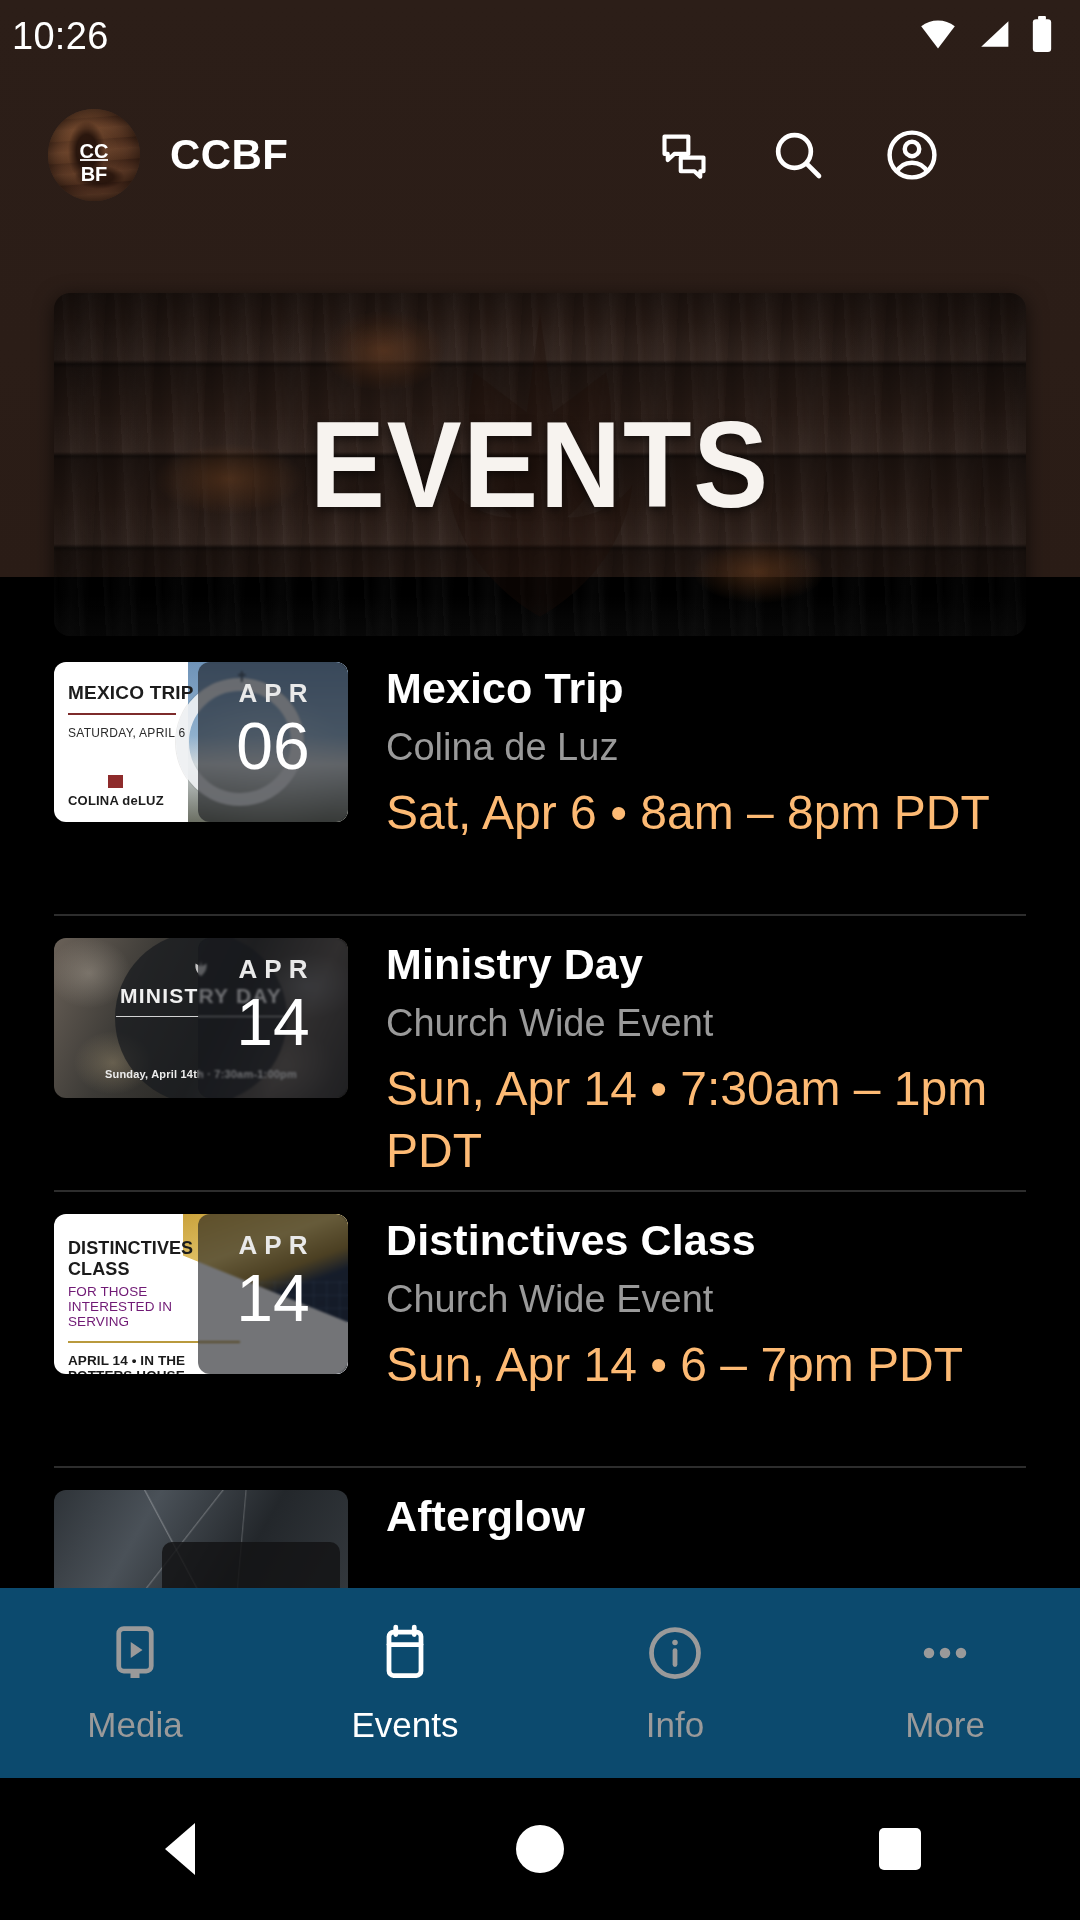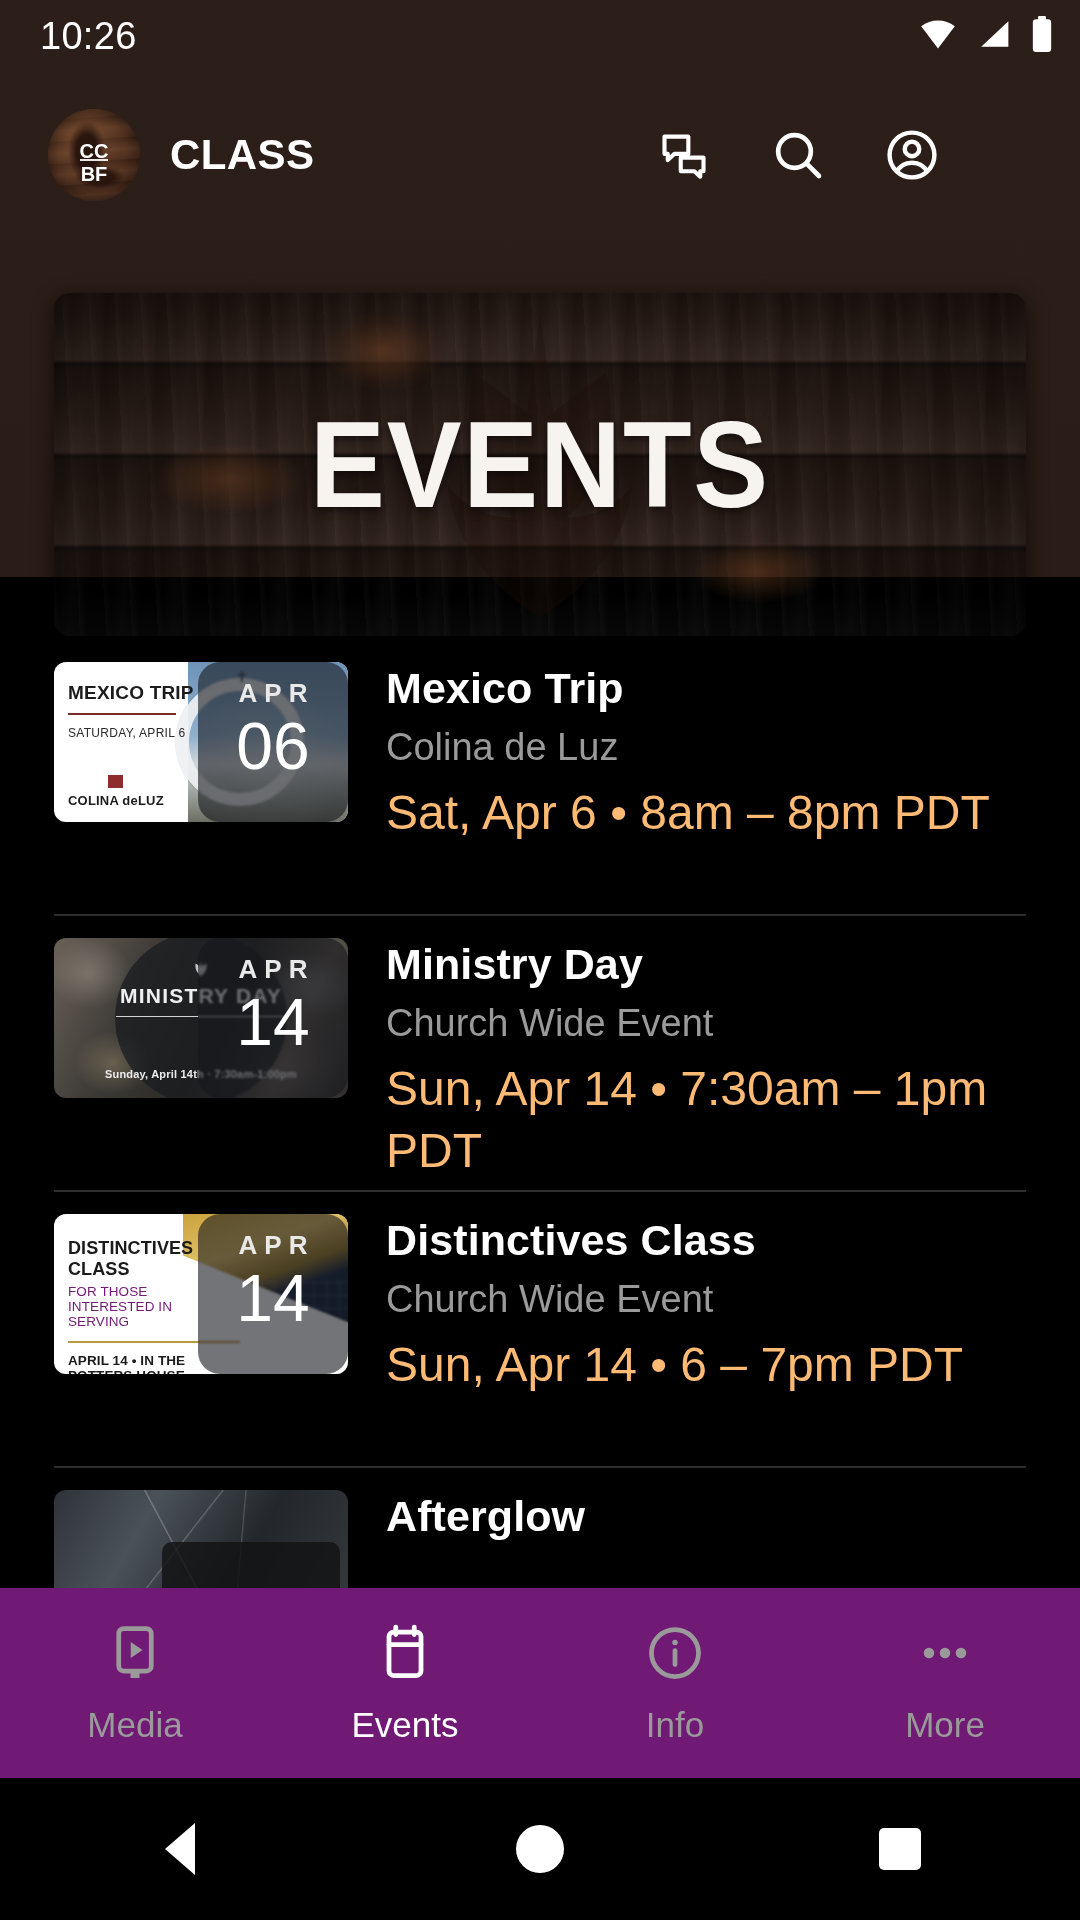--- a/index.html
+++ b/index.html
@@ -17,21 +17,21 @@
     background:linear-gradient(180deg,#2c1e18 0%, #2b1d17 60%, #2a1c16 100%);
   }
   .brown-zone::after{
     content:""; position:absolute; left:0; right:0; bottom:0; height:1px; background:#000;
   }
 
   
   .statusbar{
     position:absolute; left:0; top:0; width:1080px; height:72px;
     display:flex; align-items:center; justify-content:space-between;
-    padding:0 26px 0 40px; z-index:12;
+    padding:0 26px 0 12px; z-index:12;
   }
   .clock{ color:#fff; font-size:38px; letter-spacing:.3px; }
   .sys-icons{ display:flex; align-items:center; gap:17px; }
 
   
   .appbar{
     position:absolute; left:0; top:100px; width:985px; height:110px;
     display:flex; align-items:center; padding:0 30px 0 48px; z-index:12;
   }
   .logo{
@@ -128,21 +128,21 @@
   .info{ flex:1; min-width:0; padding-top:2px; }
   .ev-title{ color:#fff; font-size:43px; font-weight:700; line-height:1.12; letter-spacing:.1px; }
   .ev-sub{ color:#9a9a9a; font-size:38px; line-height:1.3; margin-top:11px; }
   .ev-time{ color:#fdba74; font-size:48px; line-height:1.3; margin-top:9px; }
   .divider{ height:2px; background:#2d2d2d; margin:0 54px; }
 
   
   .datebadge{
     position:absolute; right:0; top:0; width:150px; height:160px;
     background:rgba(22,24,28,.60);
-    border-radius:22px;
+    border-radius:12px;
     display:flex; flex-direction:column; align-items:center; justify-content:flex-start;
     padding-top:16px;
     backdrop-filter:blur(1px);
   }
   .datebadge .mon{ color:#e9e9e9; font-size:26px; font-weight:600; letter-spacing:7px; text-indent:7px; }
   .datebadge .day{ color:#fff; font-size:66px; font-weight:400; line-height:1; margin-top:4px; }
 
   
   .t1{ background:#fff; }
   .t1 .txt{ position:absolute; left:14px; top:20px; right:120px; }
@@ -224,21 +224,21 @@
     background:
       linear-gradient(62deg, rgba(255,255,255,0) 46%, rgba(255,255,255,.26) 46.3%, rgba(255,255,255,0) 46.8%),
       linear-gradient(128deg, rgba(255,255,255,0) 40%, rgba(255,255,255,.22) 40.3%, rgba(255,255,255,0) 40.8%),
       linear-gradient(95deg, rgba(255,255,255,0) 62%, rgba(255,255,255,.18) 62.3%, rgba(255,255,255,0) 62.8%);
   }
   .t4 .panel{ position:absolute; left:108px; top:52px; right:8px; bottom:0; background:rgba(18,18,20,.82); border-radius:10px 10px 0 0; }
 
   
   .tabbar{
     position:absolute; left:0; bottom:142px; width:1080px; height:190px;
-    background:#701a75; display:flex; align-items:center; z-index:20;
+    background:#0c4a6e; display:flex; align-items:center; z-index:20;
   }
   .tab{ flex:1; display:flex; flex-direction:column; align-items:center; gap:20px; cursor:pointer; }
   .tab .lbl{ font-size:35px; color:#9a9a9a; }
   .tab.active .lbl{ color:#fff; }
   .tab .ic{ height:64px; display:flex; align-items:center; justify-content:center; }
 
   
   .navbar{
     position:absolute; left:0; bottom:0; width:1080px; height:142px; background:#000;
     display:flex; align-items:center; justify-content:space-around; z-index:20;
@@ -277,21 +277,21 @@
     </div>
   </div>
 
   <div class="appbar">
     <div class="logo">
       <div class="dove"></div>
       <div class="lt cc">CC</div>
       <div class="lbar"></div>
       <div class="lt bf">BF</div>
     </div>
-    <div class="app-title">CLASS</div>
+    <div class="app-title">CCBF</div>
 
     <div class="appbar-actions">
       <div class="act">
         <svg width="52" height="52" viewBox="0 0 24 24" fill="none" stroke="#fff" stroke-width="1.9" stroke-linejoin="round">
           <path d="M3 3.5 H14 V11.5 H7.5 L4.5 14.3 V11.5 H3 Z"></path>
           <path d="M10.5 13.2 H21 V19.5 H19.5 V22 L16.8 19.5 H10.5 Z"></path>
         </svg>
       </div>
       <div class="act">
         <svg width="56" height="56" viewBox="0 0 24 24" fill="none" stroke="#fff" stroke-width="2" stroke-linecap="round">

